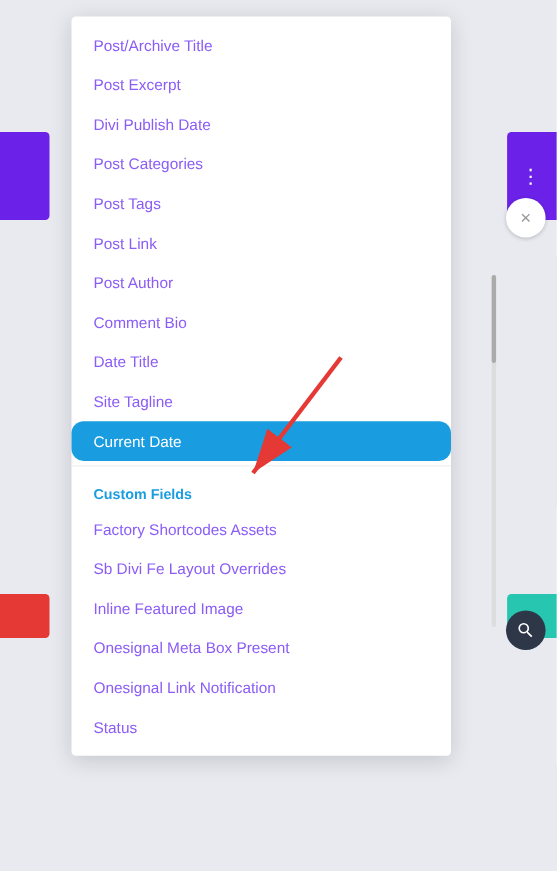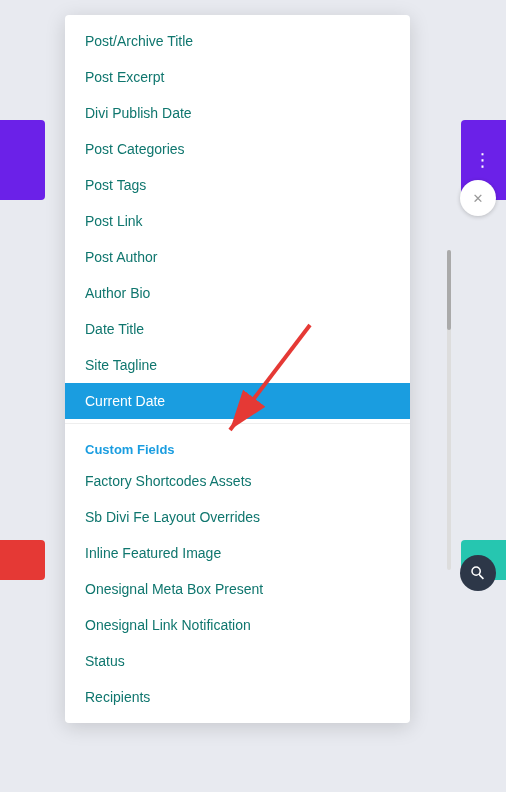--- a/index.html
+++ b/index.html
@@ -119,32 +119,33 @@
       background: white;
       border-radius: 4px;
       box-shadow: 0 4px 20px rgba(0,0,0,0.15);
       z-index: 10;
       padding: 8px 0;
     }
 
     .menu-item {
       padding: 10px 20px;
       font-size: 14px;
-      color: #0f766e;
+      color: #8b5cf6;
       cursor: pointer;
       transition: background 0.15s;
     }
 
     .menu-item-active {
       background: #1a9de0;
       color: white;
       padding: 10px 20px;
       font-size: 14px;
       cursor: pointer;
       position: relative;
+      border-radius: 11px;
     }
 
     .section-label {
       padding: 14px 20px 6px 20px;
       font-size: 13px;
       color: #1a9de0;
       font-weight: 700;
     }
 
     .divider {
@@ -198,37 +199,36 @@
 
 <div class="dropdown-panel">
 
   <div class="menu-item">Post/Archive Title</div>
   <div class="menu-item">Post Excerpt</div>
   <div class="menu-item">Divi Publish Date</div>
   <div class="menu-item">Post Categories</div>
   <div class="menu-item">Post Tags</div>
   <div class="menu-item">Post Link</div>
   <div class="menu-item">Post Author</div>
-  <div class="menu-item">Author Bio</div>
+  <div class="menu-item">Comment Bio</div>
   <div class="menu-item">Date Title</div>
   <div class="menu-item">Site Tagline</div>
 
   <div class="menu-item-active">Current Date</div>
 
   <div class="divider"></div>
 
   <div class="section-label">Custom Fields</div>
 
   <div class="menu-item">Factory Shortcodes Assets</div>
   <div class="menu-item">Sb Divi Fe Layout Overrides</div>
   <div class="menu-item">Inline Featured Image</div>
   <div class="menu-item">Onesignal Meta Box Present</div>
   <div class="menu-item">Onesignal Link Notification</div>
   <div class="menu-item">Status</div>
-  <div class="menu-item">Recipients</div>
 
 </div>
 
 <div class="arrow-container">
   <svg class="arrow-svg" viewBox="0 0 345 440" xmlns="http://www.w3.org/2000/svg">
 
     <defs>
       <marker id="arrowhead" markerWidth="10" markerHeight="7" refX="10" refY="3.5" orient="auto">
         <polygon points="0 0, 10 3.5, 0 7" fill="#e53935"></polygon>
       </marker>

